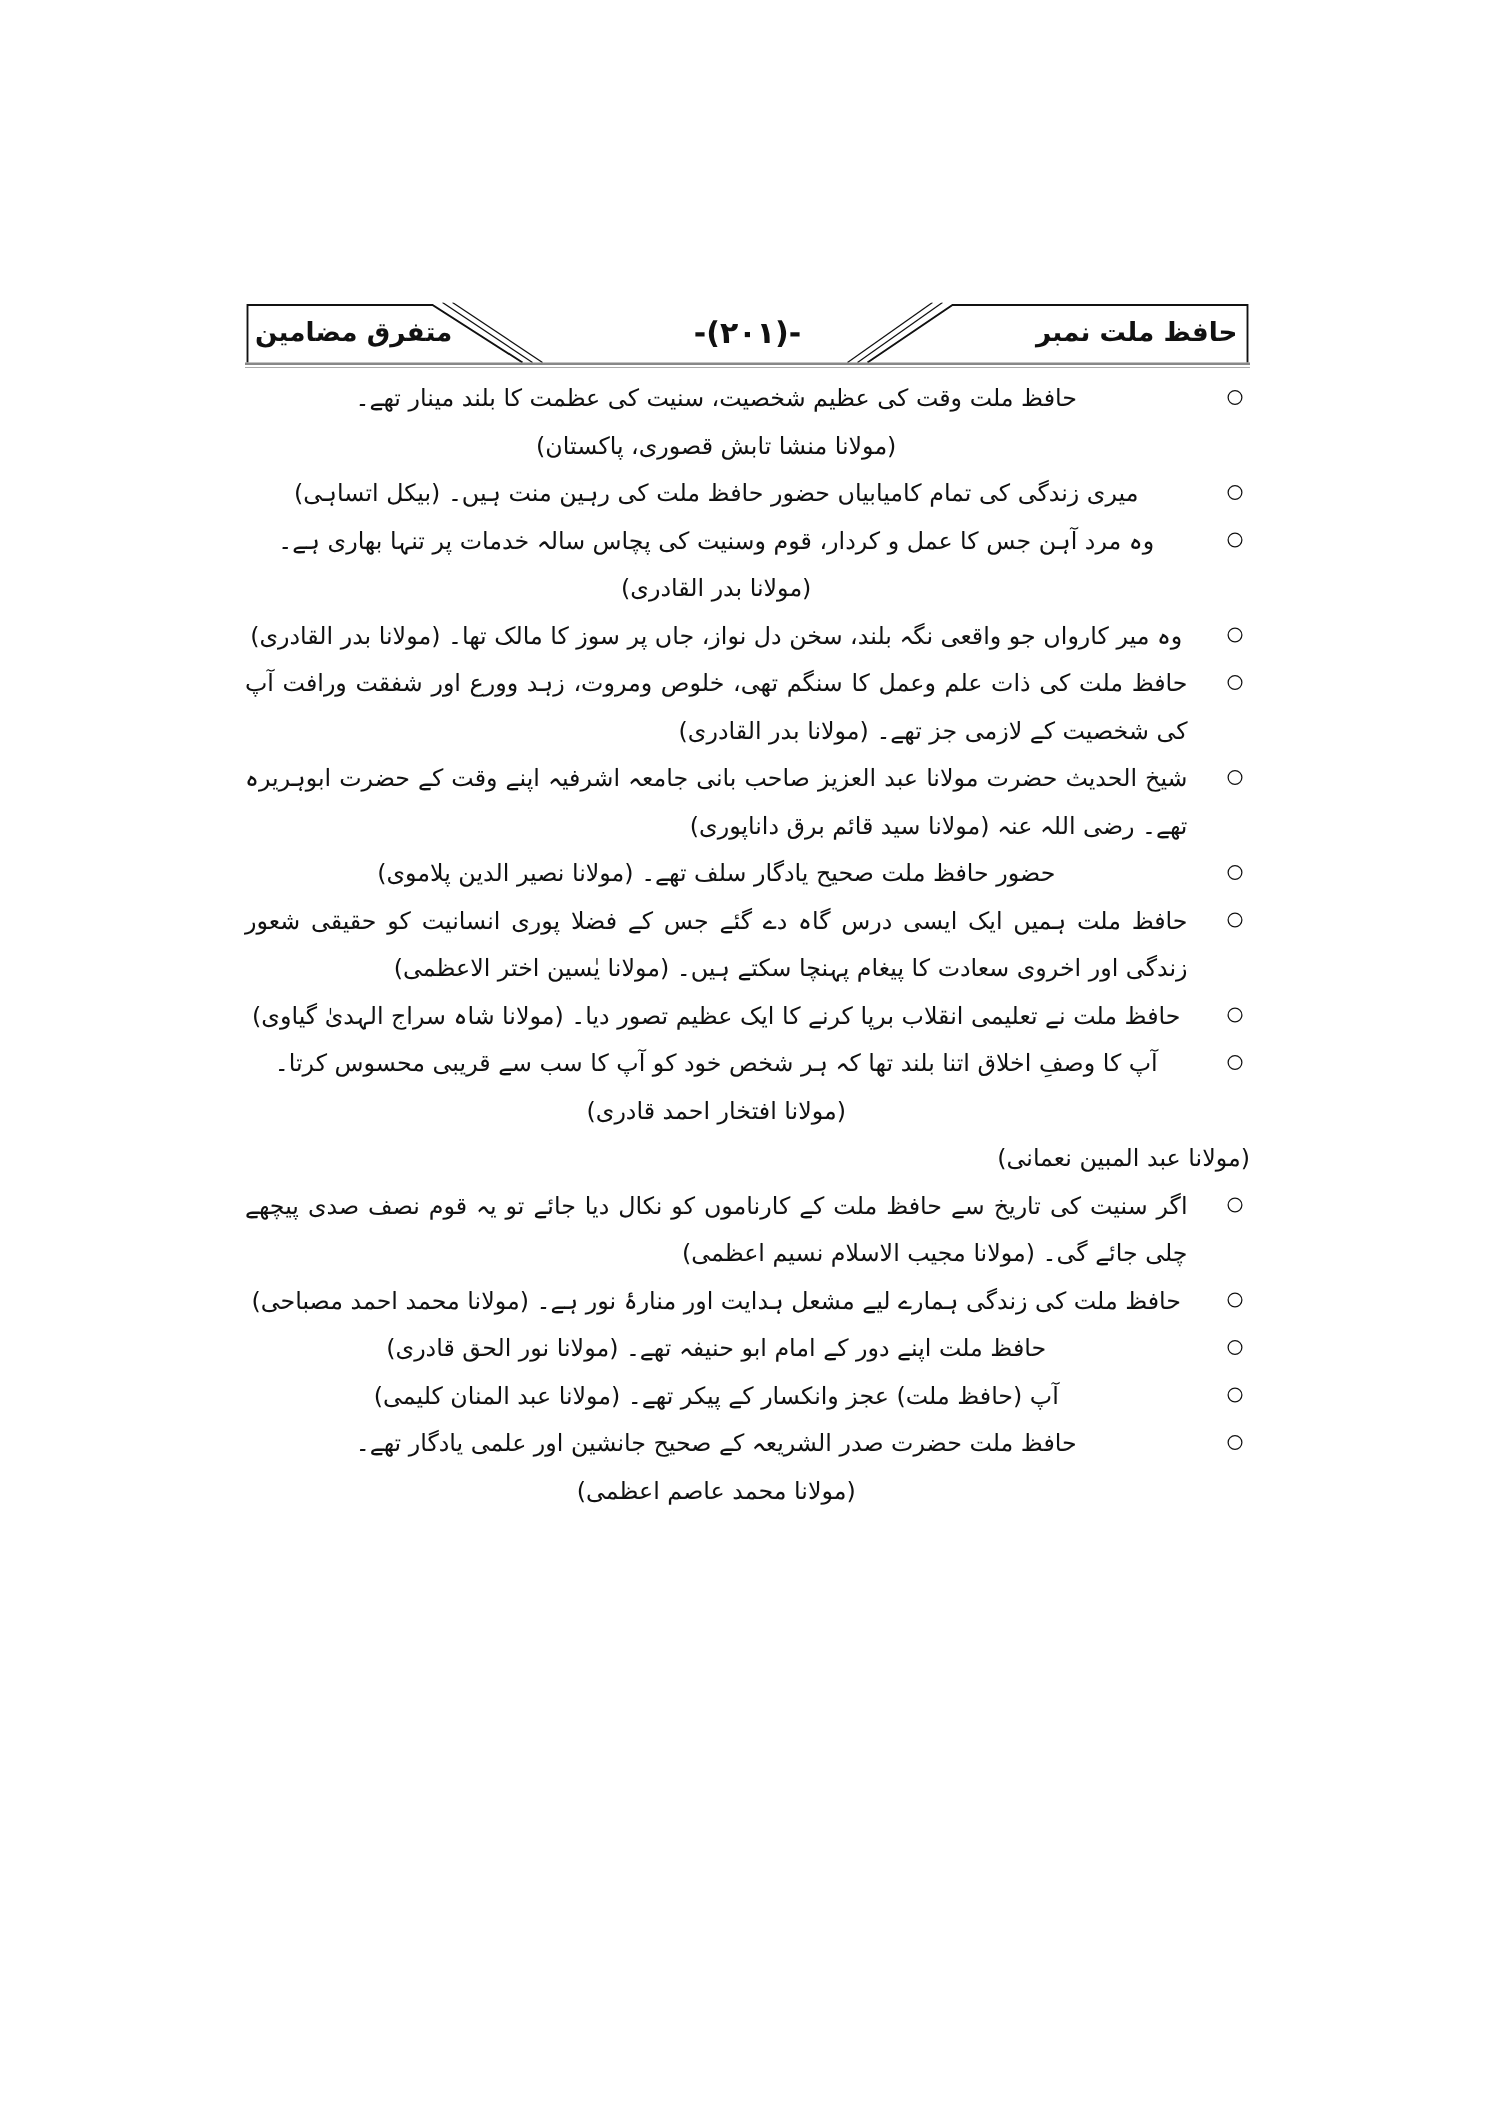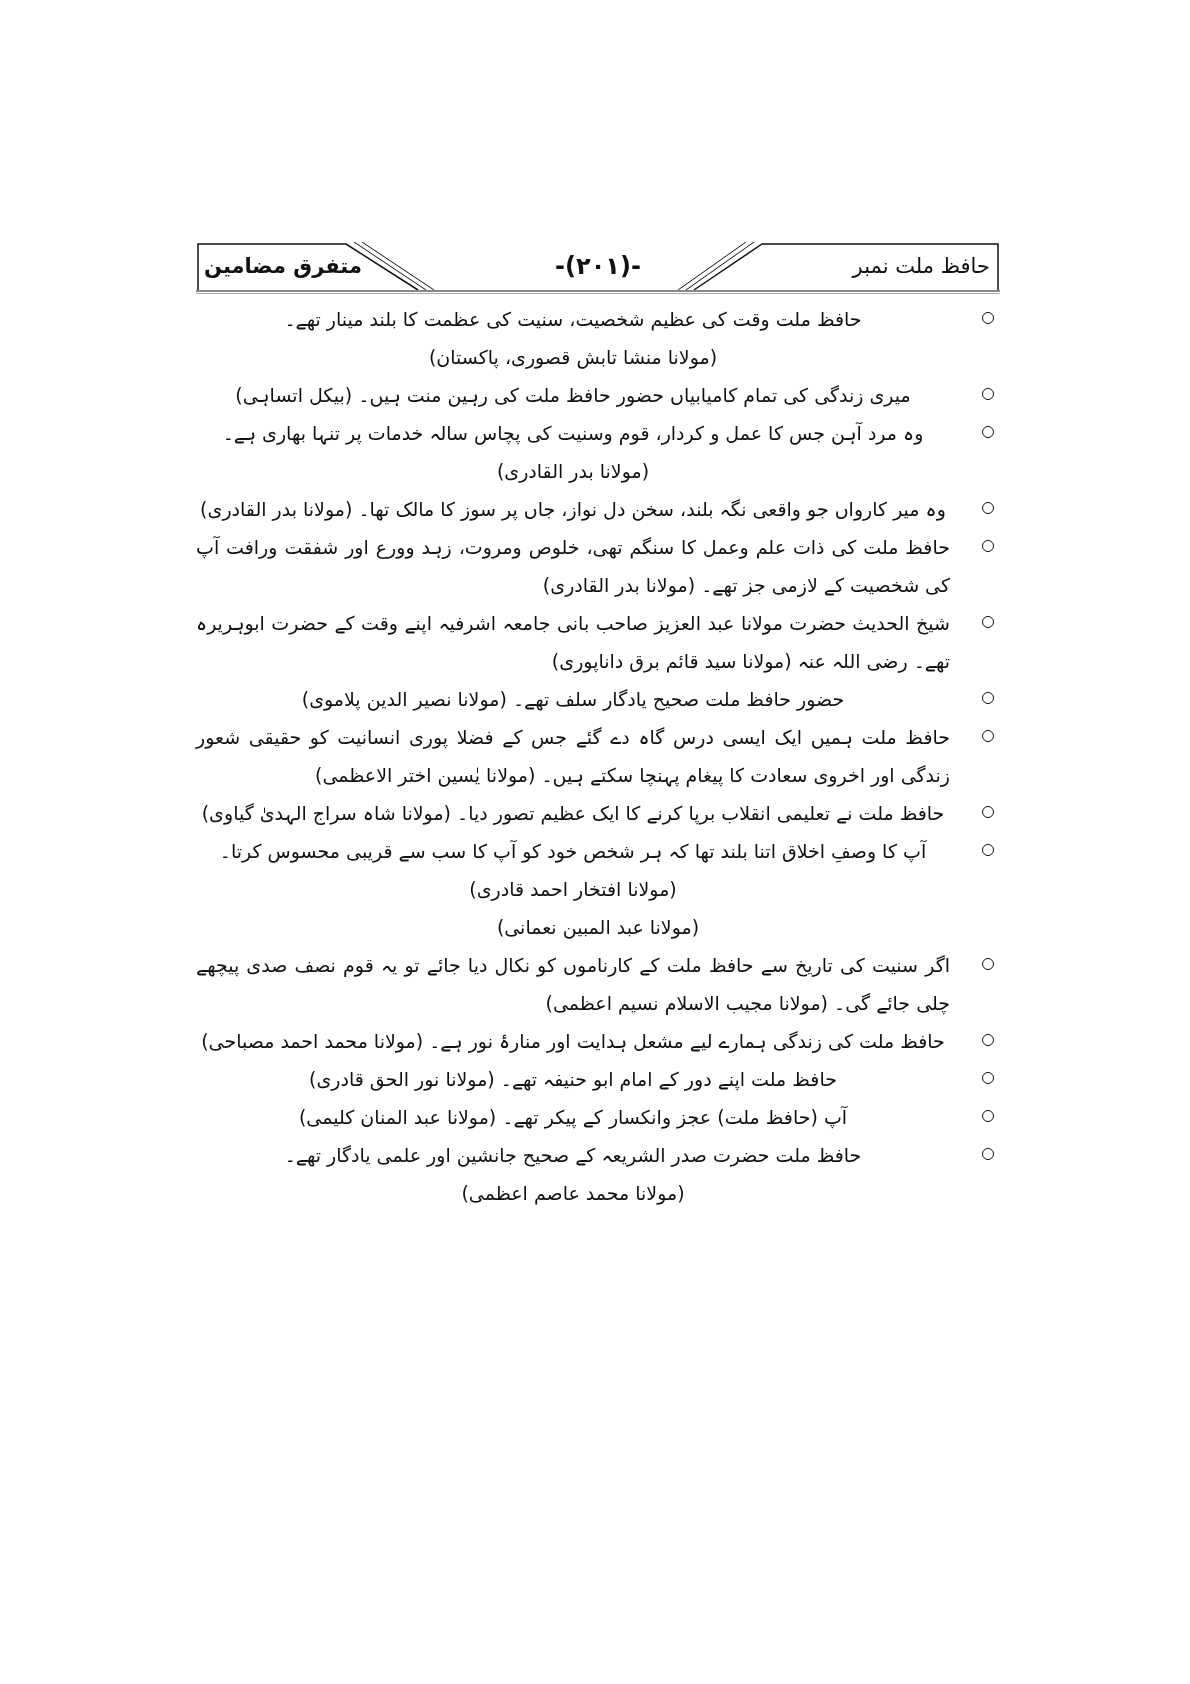--- a/index.html
+++ b/index.html
@@ -3,30 +3,30 @@
 <meta charset="utf-8">
 <style>
   html, body { margin: 0; padding: 0; background: #ffffff; }
   body { width: 1190px; height: 1684px; position: relative; overflow: hidden;
          font-family: "DejaVu Sans", sans-serif; color: #111; }
   .page { position: absolute; left: 196px; top: 242px; width: 804px; }
   
   .header { position: relative; height: 52px; }
   .hdr-svg { position: absolute; left: 0; top: 0; }
   .hdr-left { position: absolute; left: 8px; top: 12px; font-size: 21px; direction: rtl; font-weight: bold; }
-  .hdr-right { position: absolute; right: 10px; top: 12px; font-size: 21px; direction: rtl; font-weight: normal; }
+  .hdr-right { position: absolute; right: 10px; top: 12px; font-size: 21px; direction: rtl; font-weight: bold; }
   .hdr-center { position: absolute; left: 0; right: 0; top: 10px; text-align: center; font-size: 24px; font-weight: bold; direction: ltr; }
   
   .quotes { list-style: none; margin: 0; padding: 0; direction: rtl; }
   .quote { position: relative; padding-right: 50px; font-size: 19px; line-height: 38px; text-align: center; }
   .quote.wide { text-align: justify; text-align-last: right; }
   .bullet { position: absolute; right: 6px; top: 12px; width: 12px; height: 12px;
             border: 1.5px solid #111; border-radius: 50%; box-sizing: border-box; }
   .attr { white-space: nowrap; }
-  .standalone-attr { direction: rtl; text-align: center; font-size: 19px; line-height: 38px; padding-right: 0; }
+  .standalone-attr { direction: rtl; text-align: right; font-size: 19px; line-height: 38px; padding-right: 0; }
 </style>
 </head>
 <body>
 
 <div class="page">
   <div class="header">
     <svg class="hdr-svg" width="804" height="52">
 
       <polyline points="2,48 2,2 150,2 222,48" fill="none" stroke="#111" stroke-width="1.5"></polyline>
       <line x1="158" y1="0" x2="230" y2="48" stroke="#111" stroke-width="1"></line>

